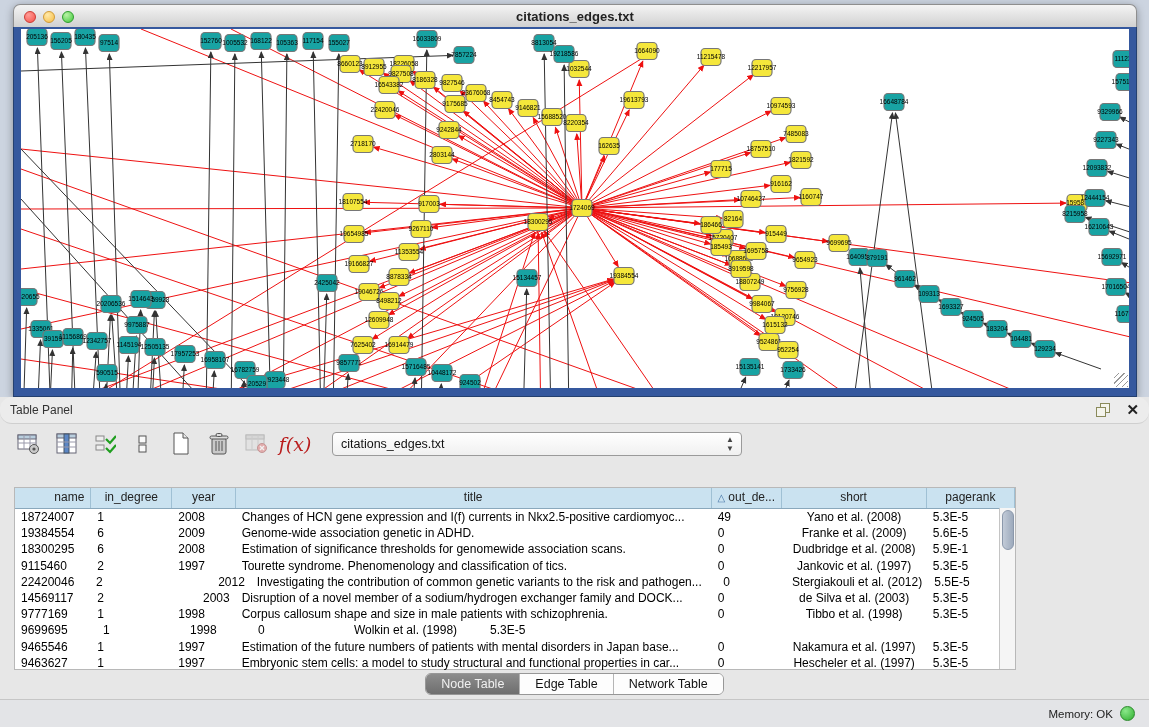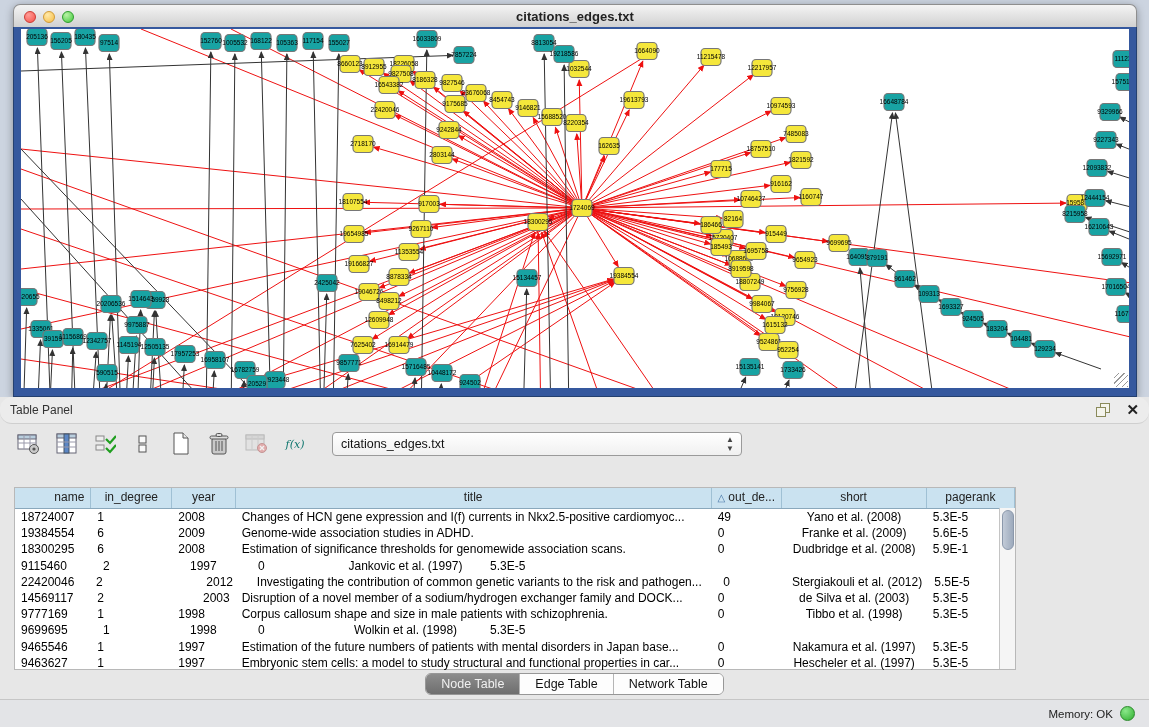--- a/index.html
+++ b/index.html
@@ -28,21 +28,21 @@
   .panel-hdr{height:26px;background:#ececec;border-bottom:1px solid #cfcfcf;
        display:flex;align-items:center;font-size:12px;color:#333;padding:0 10px;position:relative;border-radius:12px;}
   .panel-hdr .sp{flex:1;}
   .float-ic{width:16px;height:14px;position:relative;margin-right:14px;cursor:pointer;}
   .float-ic .sq1,.float-ic .sq2{position:absolute;border:1px solid #8a8a5a;background:#f4f4ec;width:8px;height:8px;}
   .float-ic .sq1{left:4px;top:0;}
   .float-ic .sq2{left:0;top:4px;}
   .close-ic{font-size:15px;font-weight:bold;color:#222;cursor:pointer;line-height:14px;}
   .toolbar{height:40px;display:flex;align-items:center;padding-left:16px;gap:12px;}
   .tbtn{width:26px;height:26px;display:flex;align-items:center;justify-content:center;cursor:pointer;}
-  .fx{font-family:"DejaVu Serif",serif;font-style:italic;font-size:11px;color:#0f766e;}
+  .fx{font-family:"DejaVu Serif",serif;font-style:italic;font-size:19px;color:#b91c1c;}
   .dd{width:392px;height:22px;margin-left:12px;background:linear-gradient(#fff,#f0f0f0);
       border:1px solid #9a9a9a;border-radius:4px;display:flex;align-items:center;
       font-size:12.5px;color:#111;padding:0 8px;position:relative;cursor:pointer;}
   .dd .arr{position:absolute;right:7px;top:2px;font-size:8px;color:#444;line-height:9px;text-align:center;}
   
   .tblwrap{position:absolute;left:14px;top:90px;width:1002px;height:183px;background:#fff;
       border:1px solid #b8b8b8;box-sizing:border-box;}
   .thead{display:flex;height:20px;background:#cae2f0;border-bottom:1px solid #8aa8bc;}
   .th{box-sizing:border-box;border-right:1px solid #9fc0d4;font-size:12px;color:#222;
       line-height:19px;padding:0 6px;overflow:hidden;white-space:nowrap;}
@@ -850,46 +850,47 @@
           <div class="td" style="width: 68px; text-align: left;">2008</div>
           <div class="td" style="width: 517px; text-align: left;">Changes of HCN gene expression and I(f) currents in Nkx2.5-positive cardiomyoc...</div>
           <div class="td" style="width: 75px; text-align: left;">49</div>
           <div class="td" style="width: 157px; text-align: center;">Yano et al. (2008)</div>
           <div class="td" style="width: 95px; text-align: left;">5.3E-5</div>
         </div>
         <div class="tr">
           <div class="td" style="width: 82px; text-align: left;">19384554</div>
           <div class="td" style="width: 87px; text-align: left;">6</div>
           <div class="td" style="width: 68px; text-align: left;">2009</div>
-          <div class="td" style="width: 517px; text-align: left;">Genome-wide association studies in ADHD.</div>
+          <div class="td" style="width: 517px; text-align: left;">Genome-wide association genetic in ADHD.</div>
           <div class="td" style="width: 75px; text-align: left;">0</div>
           <div class="td" style="width: 157px; text-align: center;">Franke et al. (2009)</div>
           <div class="td" style="width: 95px; text-align: left;">5.6E-5</div>
         </div>
         <div class="tr">
           <div class="td" style="width: 82px; text-align: left;">18300295</div>
           <div class="td" style="width: 87px; text-align: left;">6</div>
           <div class="td" style="width: 68px; text-align: left;">2008</div>
           <div class="td" style="width: 517px; text-align: left;">Estimation of significance thresholds for genomewide association scans.</div>
           <div class="td" style="width: 75px; text-align: left;">0</div>
           <div class="td" style="width: 157px; text-align: center;">Dudbridge et al. (2008)</div>
           <div class="td" style="width: 95px; text-align: left;">5.9E-1</div>
         </div>
         <div class="tr">
           <div class="td" style="width: 82px; text-align: left;">9115460</div>
           <div class="td" style="width: 87px; text-align: left;">2</div>
           <div class="td" style="width: 68px; text-align: left;">1997</div>
+          <div class="td" style="width: 517px; text-align: left;">Tourette syndrome. Phenomenology and classification of tics.</div>
           <div class="td" style="width: 75px; text-align: left;">0</div>
           <div class="td" style="width: 157px; text-align: center;">Jankovic et al. (1997)</div>
           <div class="td" style="width: 95px; text-align: left;">5.3E-5</div>
         </div>
         <div class="tr">
           <div class="td" style="width: 82px; text-align: left;">22420046</div>
           <div class="td" style="width: 87px; text-align: left;">2</div>
-          <div class="td" style="width: 68px; text-align: center; margin-left: 19px;">2012</div>
+          <div class="td" style="width: 68px; text-align: right; margin-left: 19px;">2012</div>
           <div class="td" style="width: 517px; text-align: left;">Investigating the contribution of common genetic variants to the risk and pathogen...</div>
           <div class="td" style="width: 75px; text-align: left;">0</div>
           <div class="td" style="width: 157px; text-align: center;">Stergiakouli et al. (2012)</div>
           <div class="td" style="width: 95px; text-align: left;">5.5E-5</div>
         </div>
         <div class="tr">
           <div class="td" style="width: 82px; text-align: left;">14569117</div>
           <div class="td" style="width: 87px; text-align: left;">2</div>
           <div class="td" style="width: 68px; text-align: right;">2003</div>
           <div class="td" style="width: 517px; text-align: left;">Disruption of a novel member of a sodium/hydrogen exchanger family and DOCK...</div>

